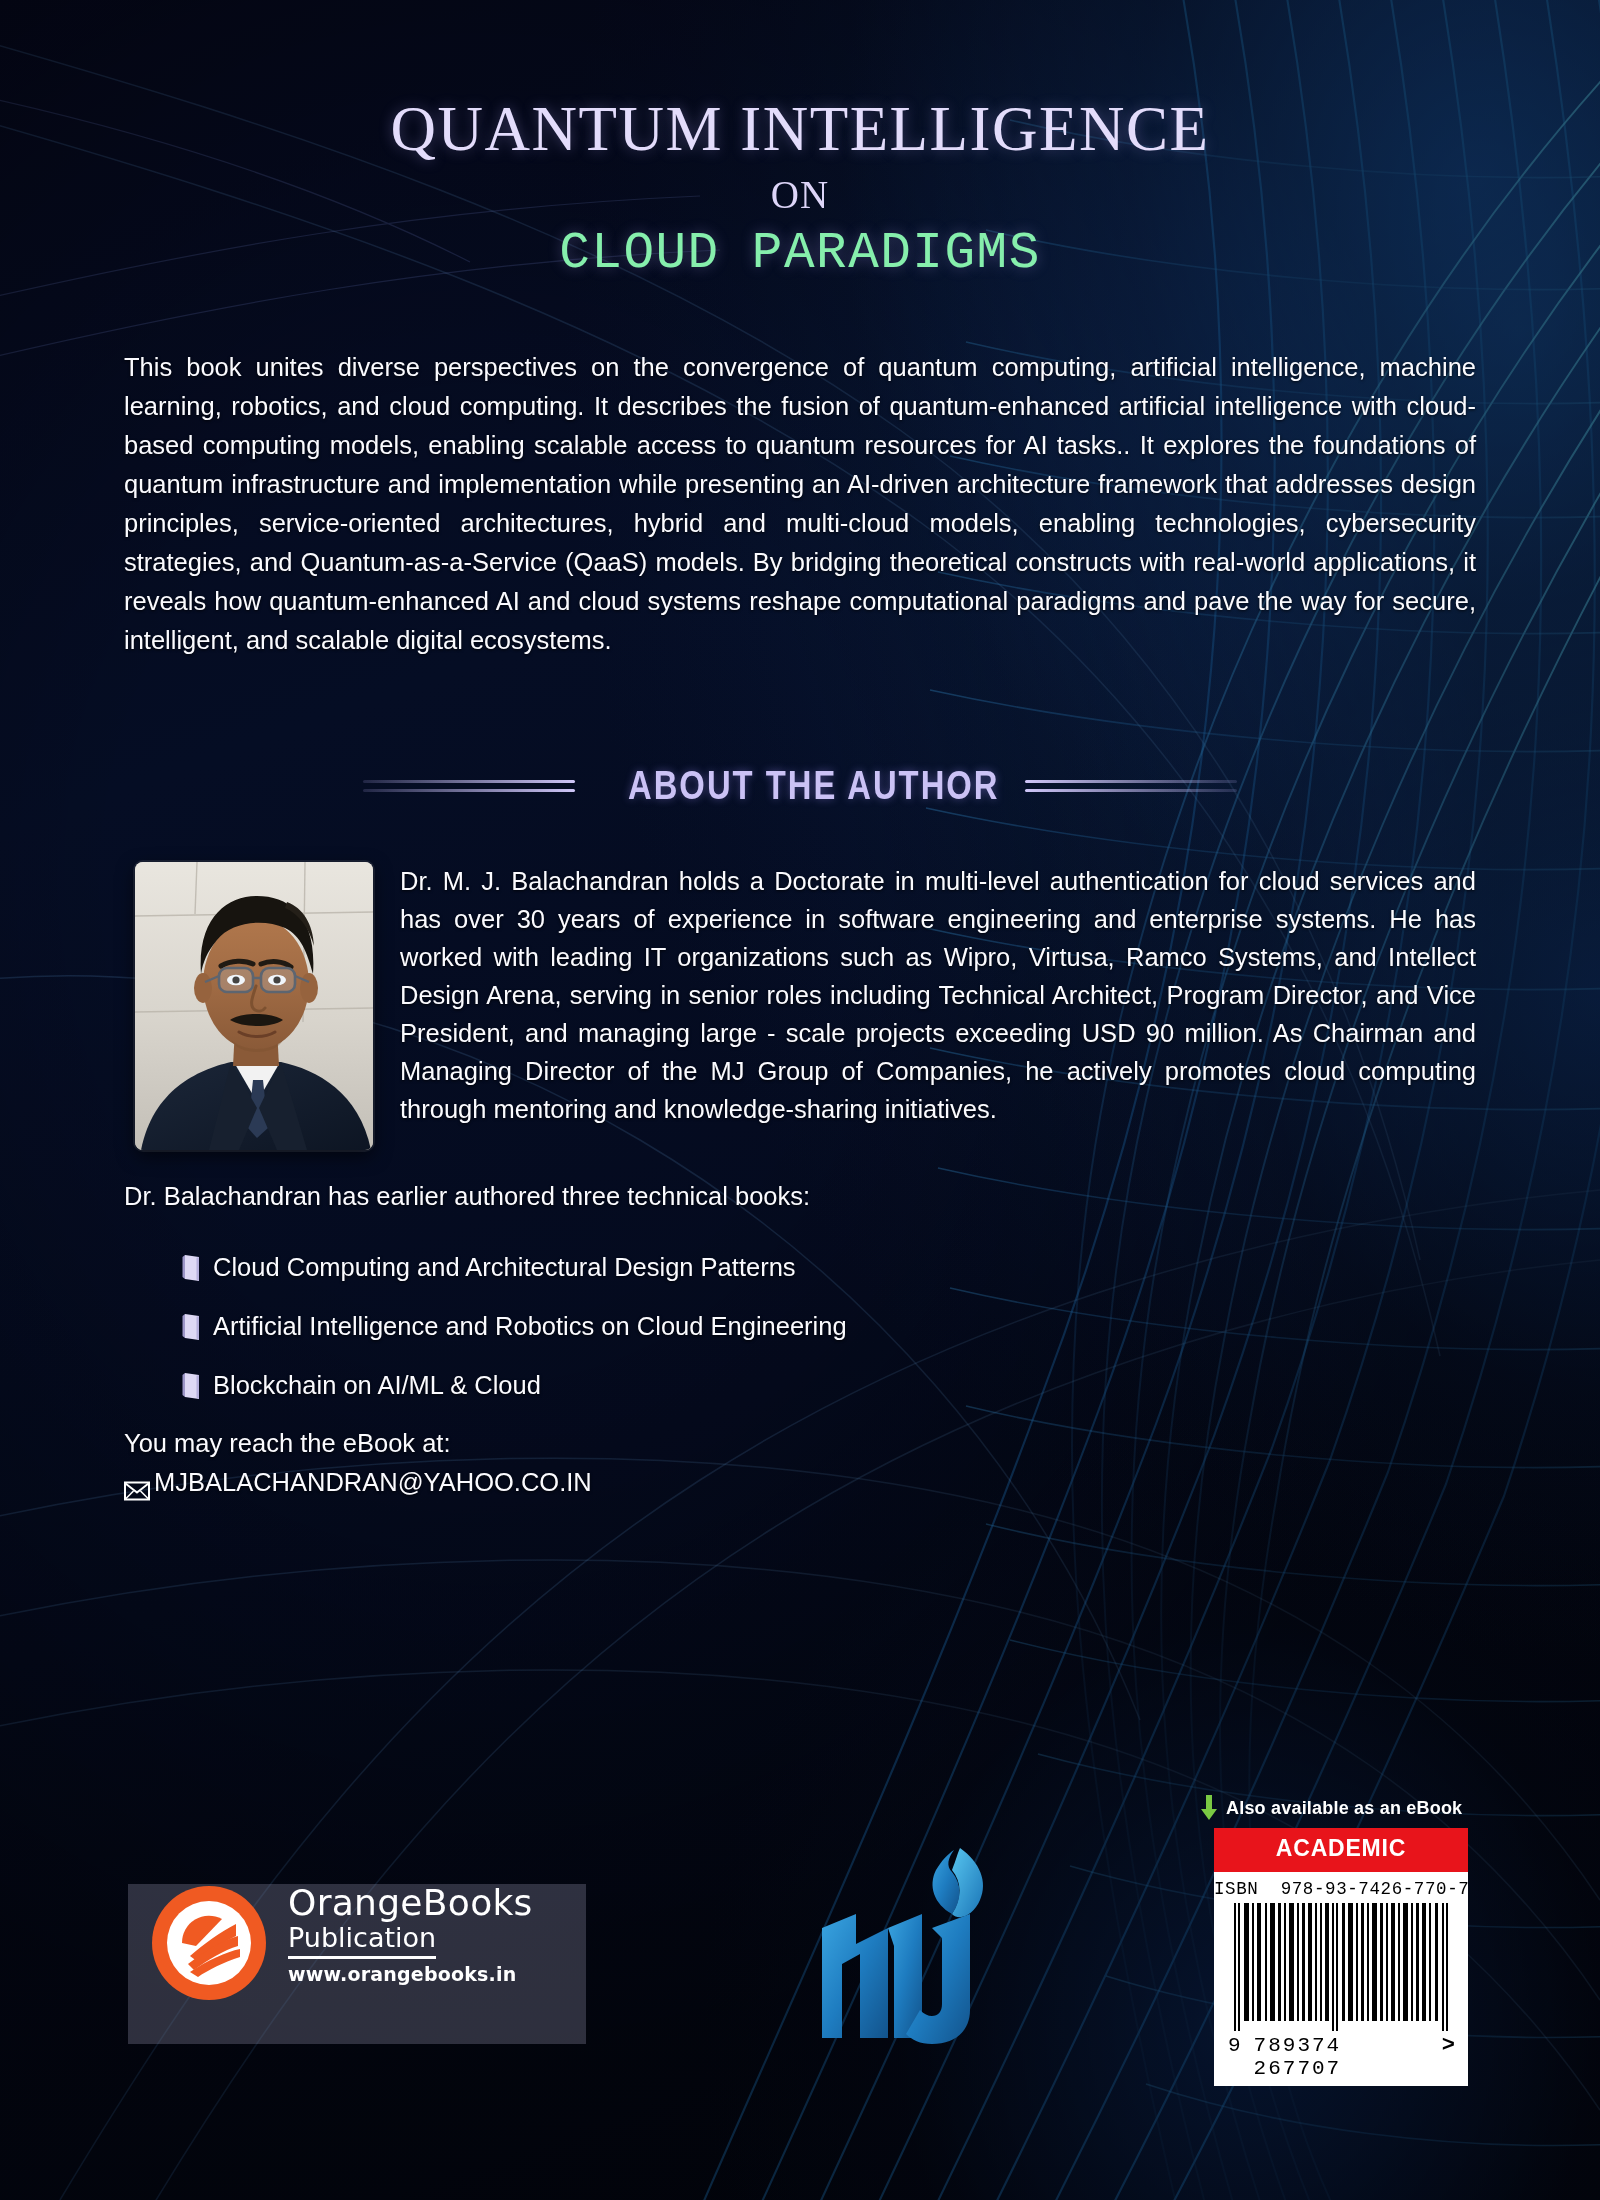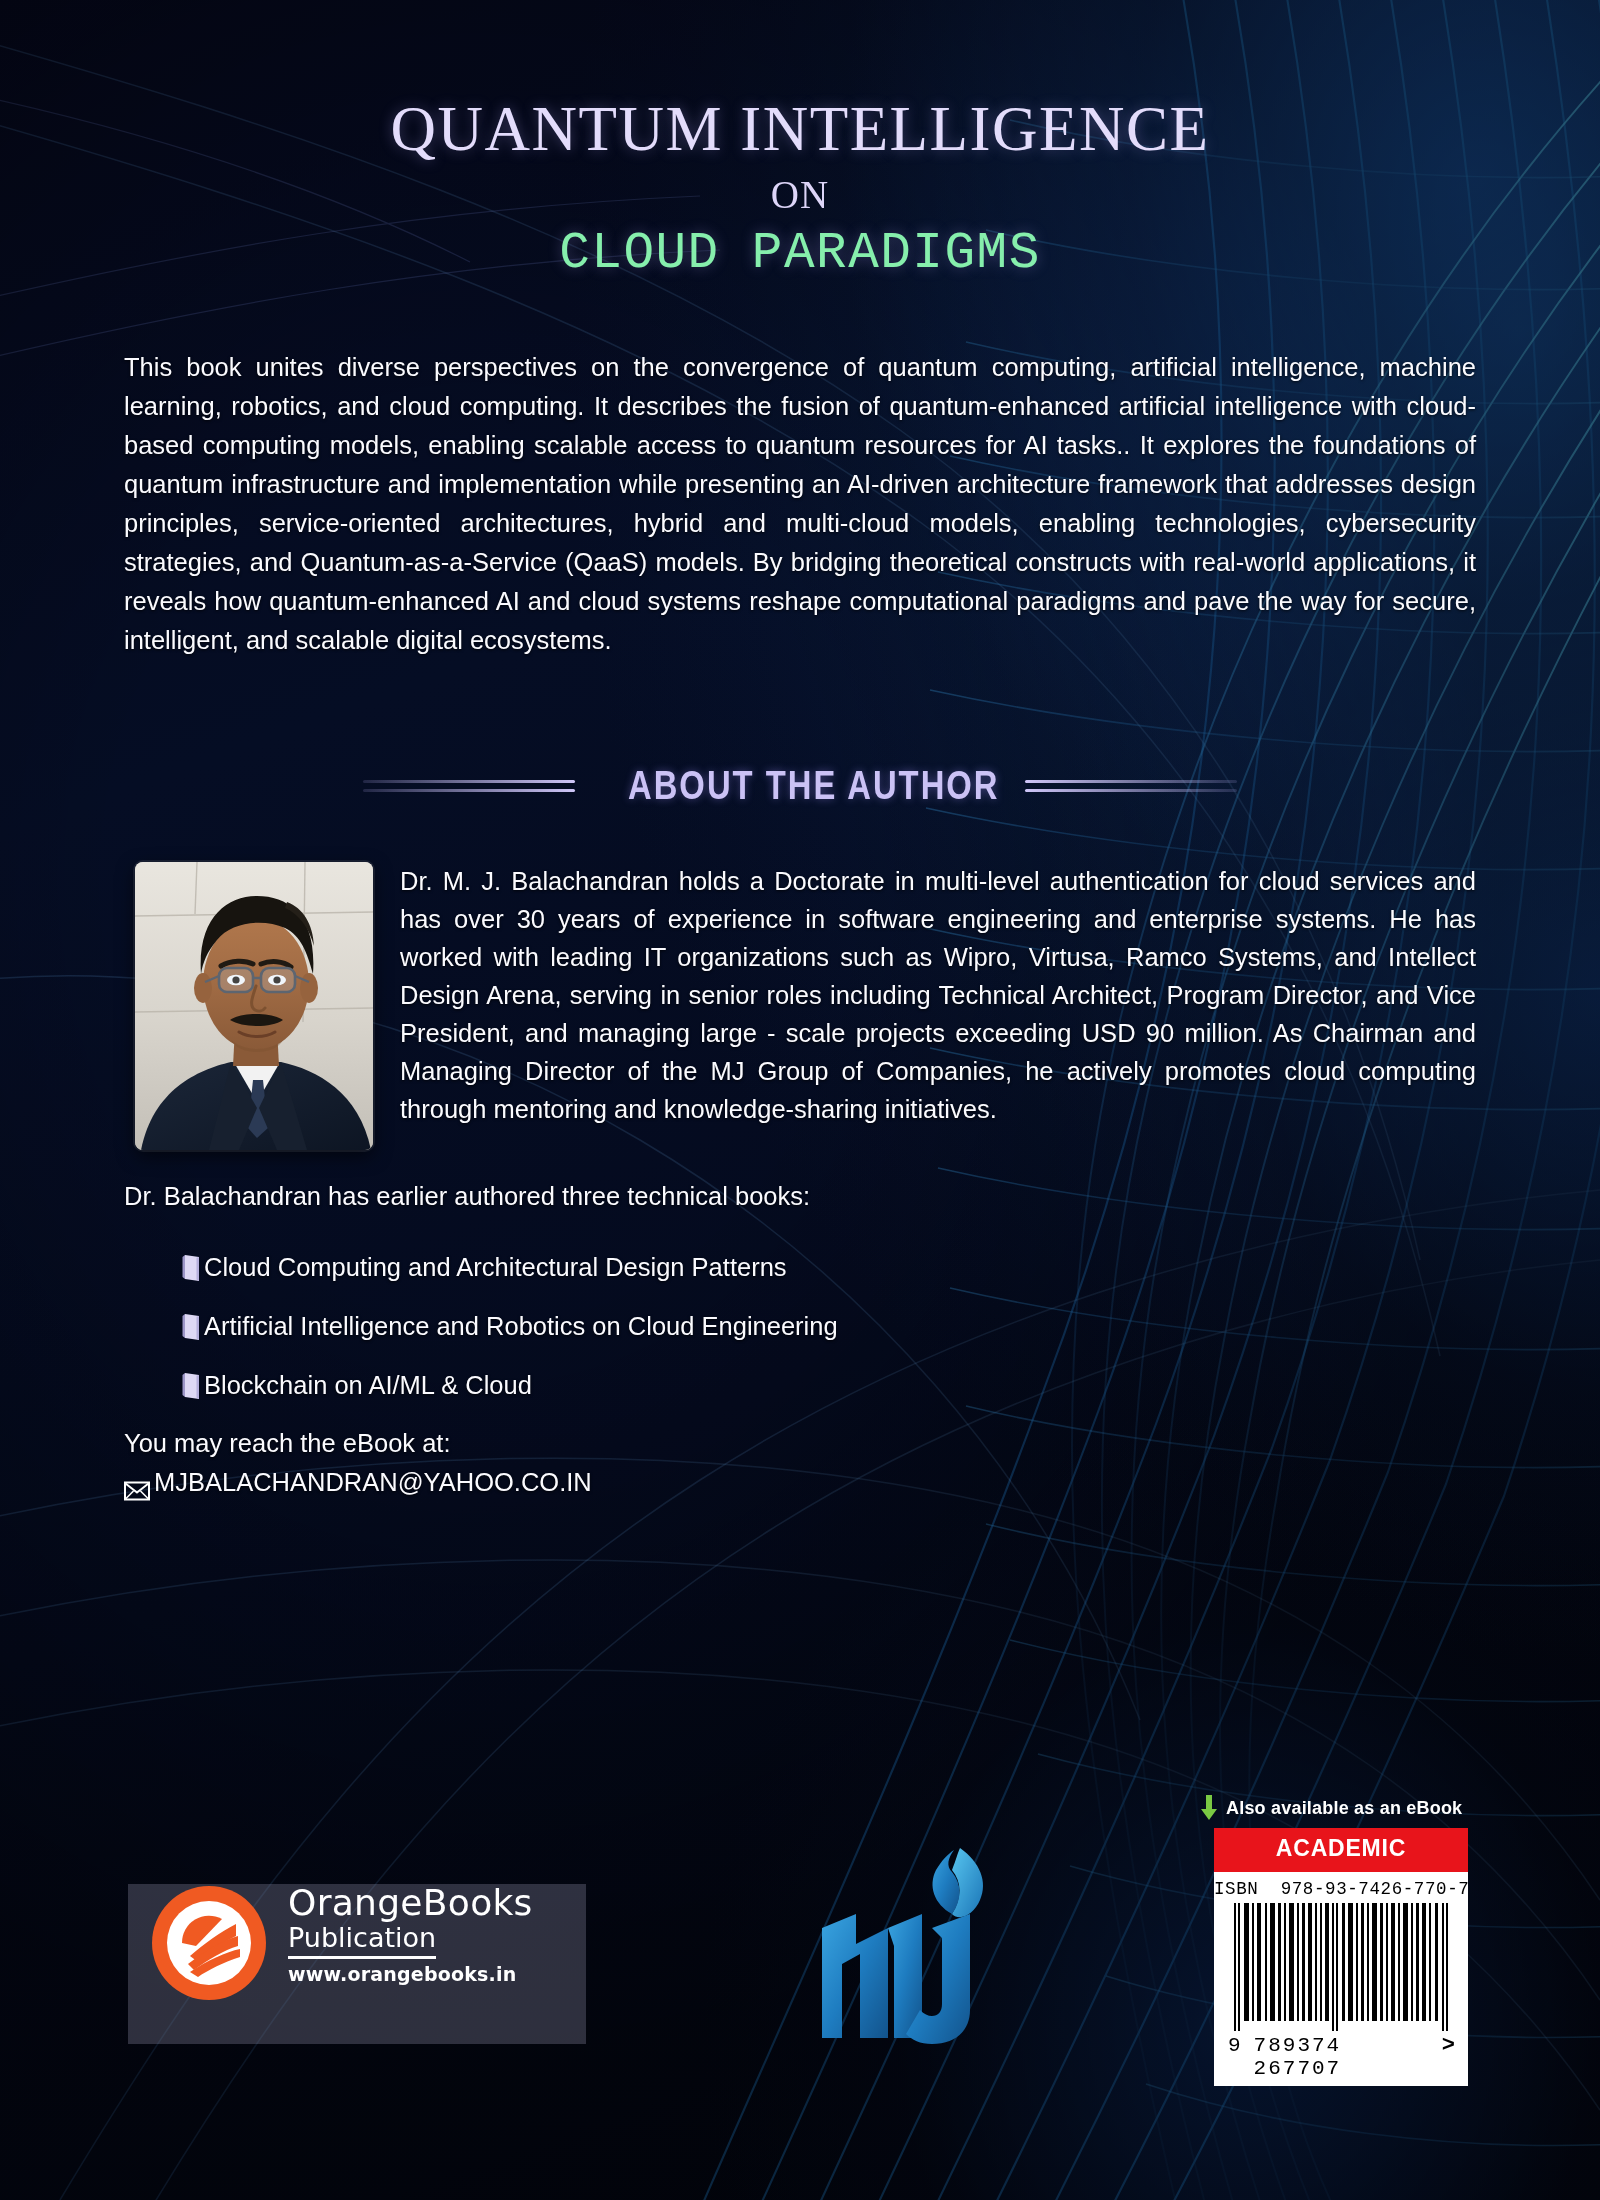--- a/index.html
+++ b/index.html
@@ -162,21 +162,21 @@
   }
   .books-list {
     position: absolute;
     left: 182px;
     top: 1238px;
     width: 1100px;
   }
   .book-item {
     display: flex;
     align-items: center;
-    gap: 2px;
+    gap: 11px;
     height: 59px;
     margin-bottom: 0;
   }
   .book-icon {
     flex: 0 0 auto;
     width: 20px;
     height: 28px;
     position: relative;
   }
   .book-icon svg { display: block; }

